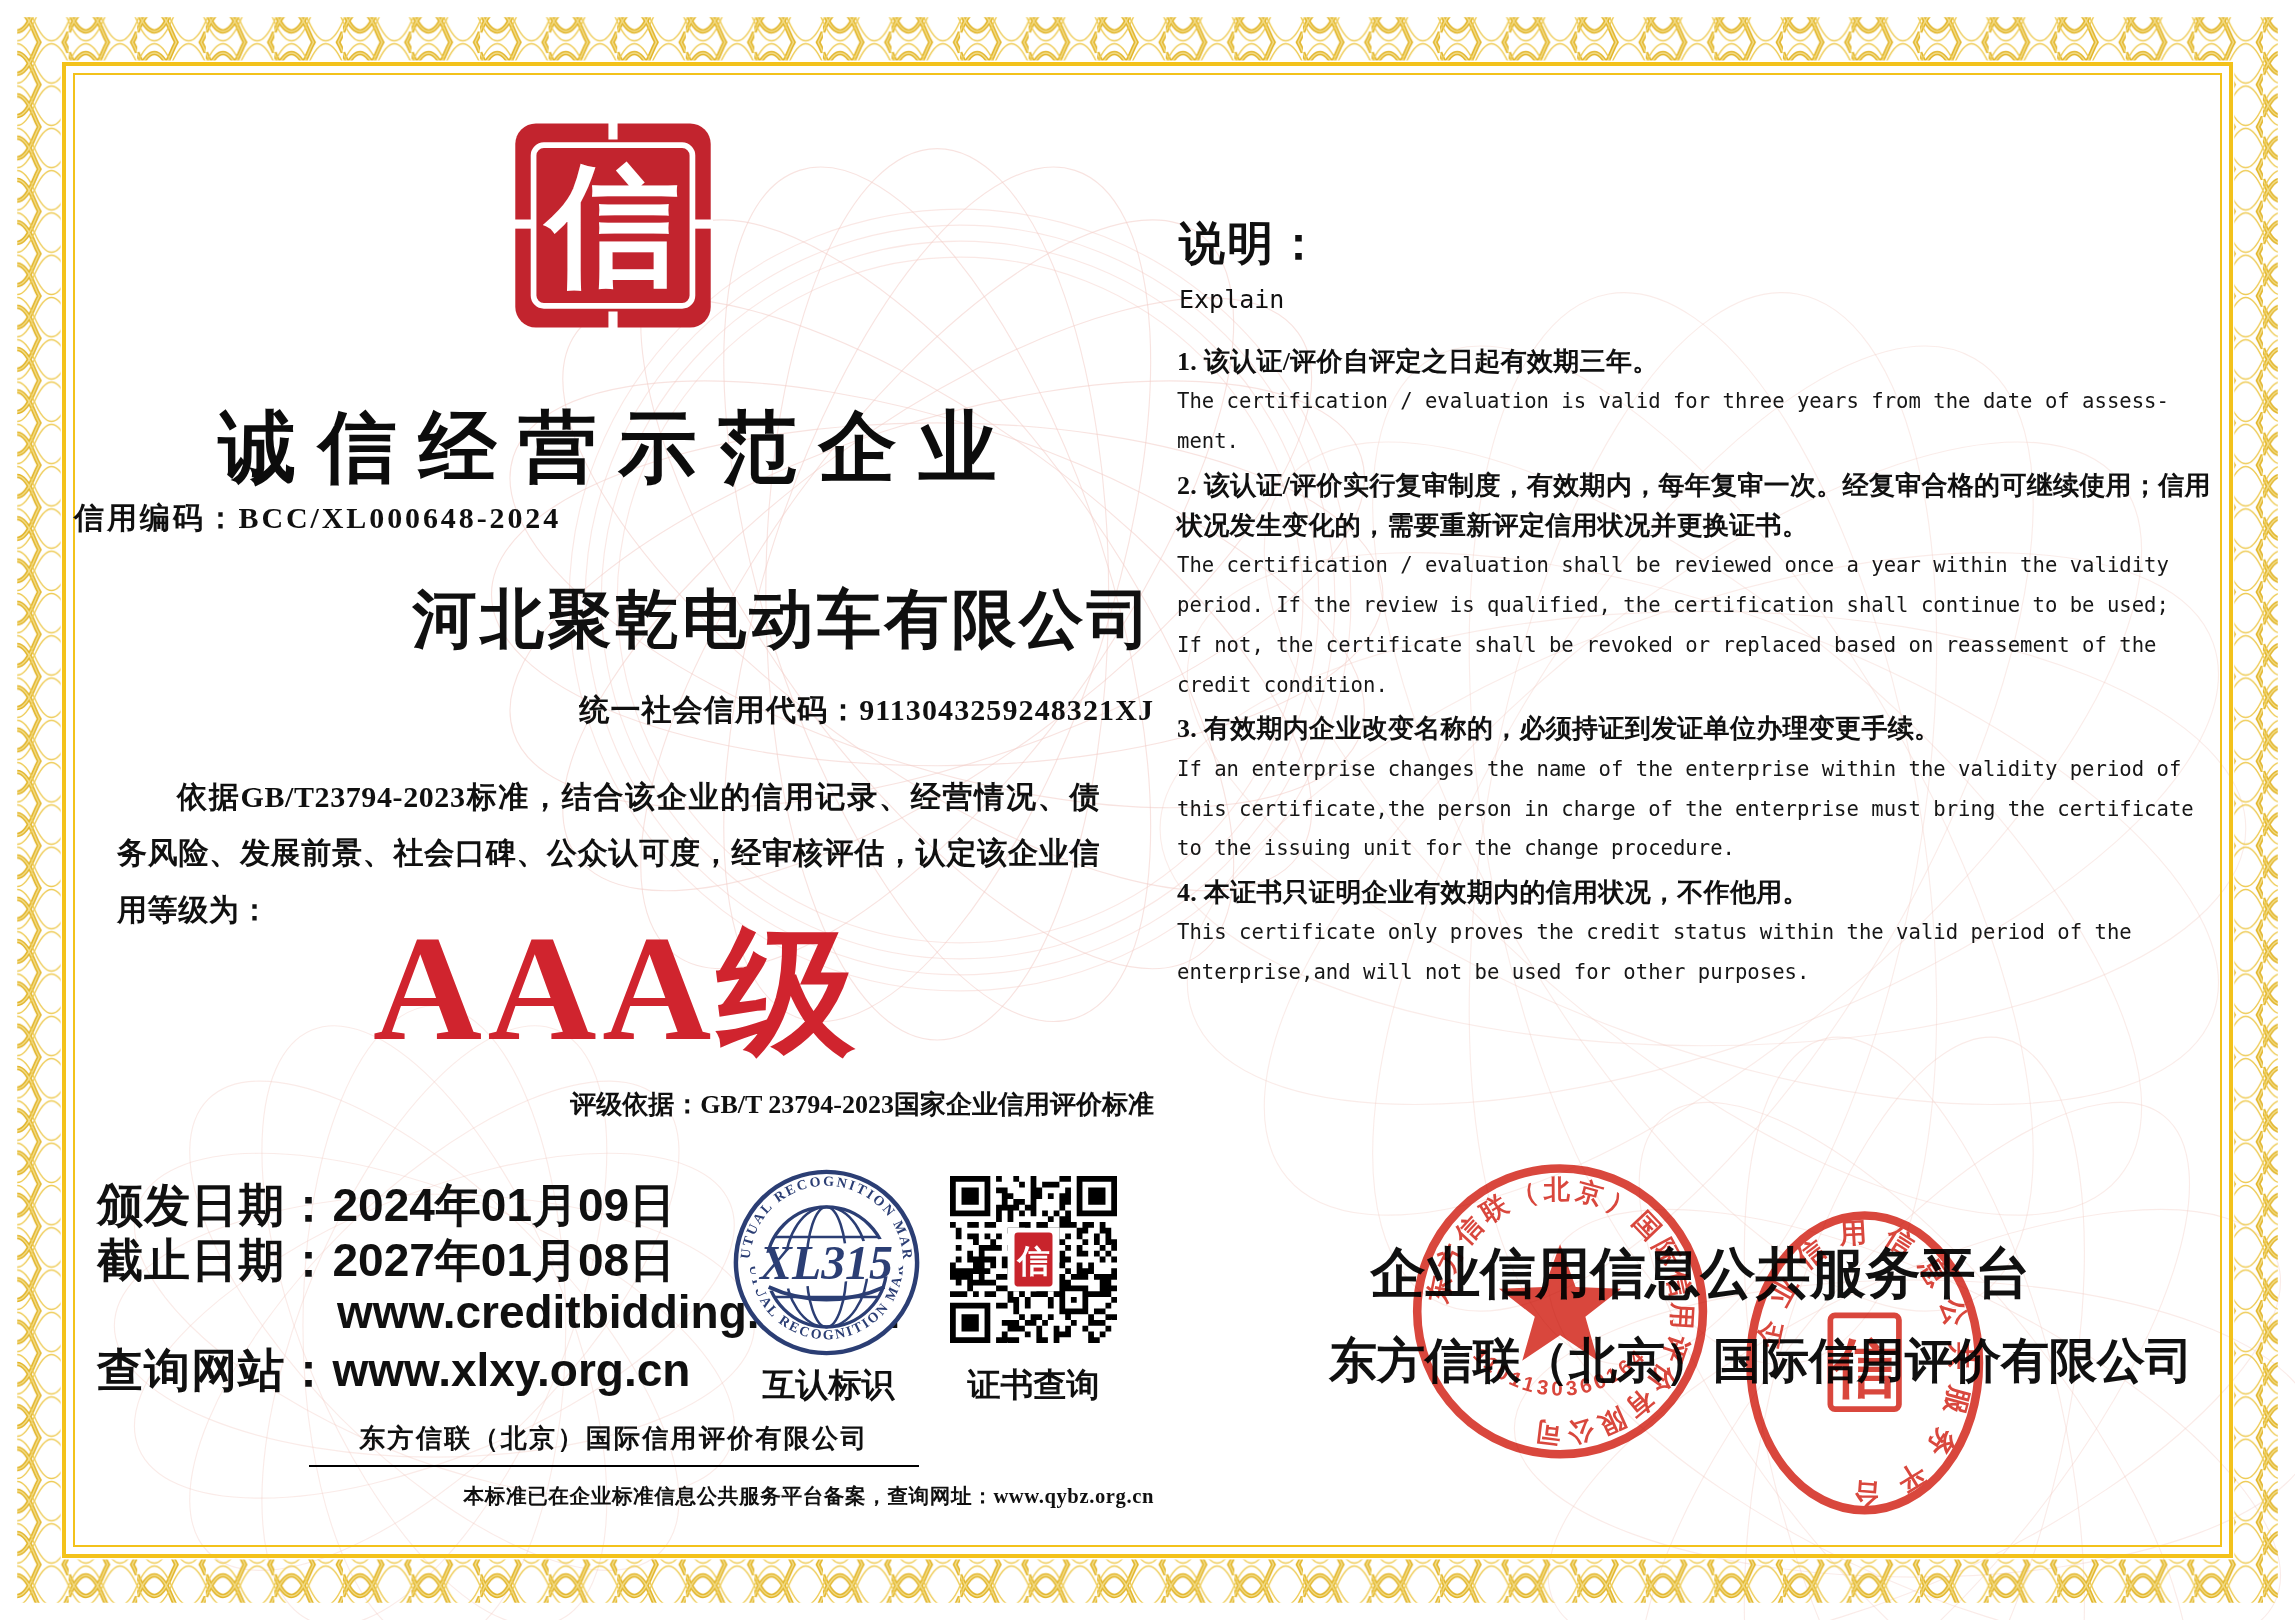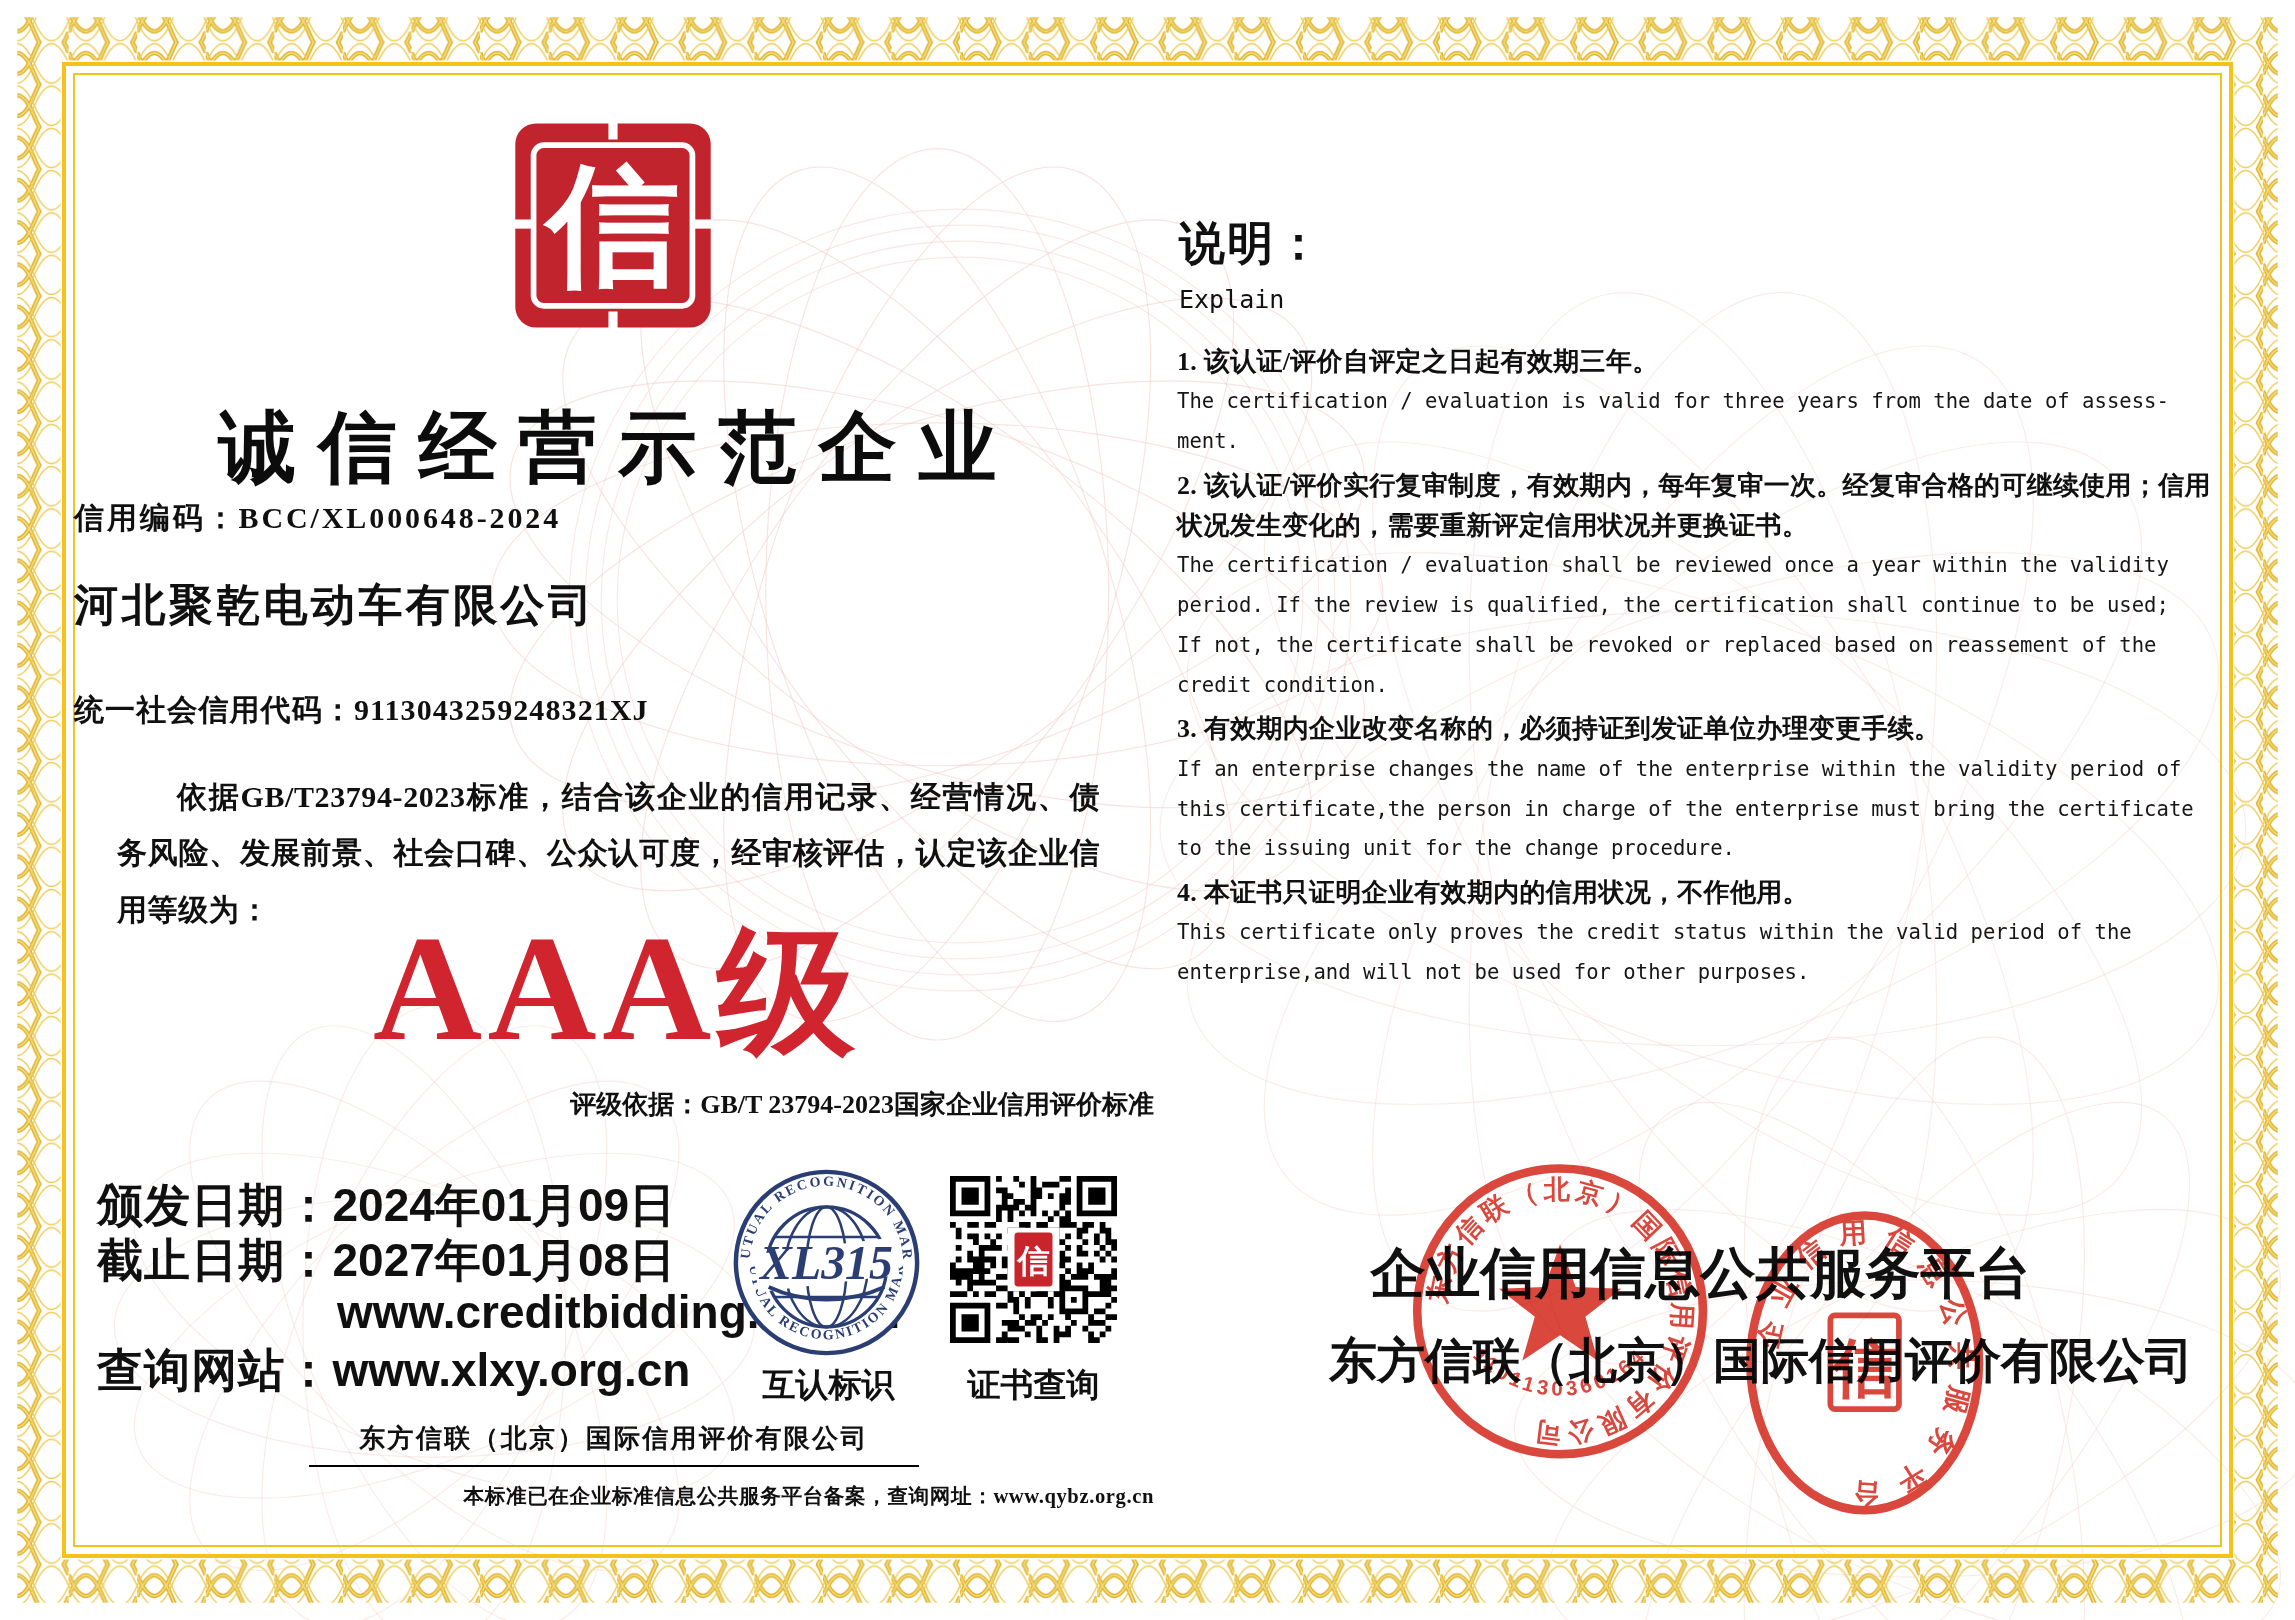--- a/index.html
+++ b/index.html
@@ -7,22 +7,22 @@
         font-family:"Liberation Serif","DejaVu Serif",serif;color:#101010;}
   .abs{position:absolute;}
   svg{display:block;}
   
   .pin1{position:absolute;left:62px;top:62px;right:62px;bottom:62px;border:4.6px solid #F3C21B;pointer-events:none;}
   .pin2{position:absolute;left:73px;top:73px;right:73px;bottom:73px;border:2.3px solid #F3C21B;pointer-events:none;}
   
   .title{left:74px;top:396px;width:1080px;text-align:center;font-family:Liberation Serif, serif;
          font-weight:bold;font-size:78px;letter-spacing:22px;padding-left:9px;box-sizing:border-box;color:#0c0c0c;}
   .creditline{left:74px;top:498px;width:1080px;text-align:left;font-size:30px;font-weight:bold;letter-spacing:2.9px;}
-  .company{left:74px;top:576px;width:1080px;text-align:left;font-size:44px;font-weight:bold;letter-spacing:3.4px;}
-  .uscc{left:74px;top:690px;width:1080px;text-align:left;font-size:30px;font-weight:bold;letter-spacing:1.1px;}
+  .company{left:74px;top:576px;width:1080px;text-align:right;font-size:64px;font-weight:bold;letter-spacing:3.4px;}
+  .uscc{left:74px;top:690px;width:1080px;text-align:right;font-size:30px;font-weight:bold;letter-spacing:1.1px;}
   .para{left:117px;top:769px;width:983px;font-size:30px;font-weight:bold;line-height:1.88;
         text-align:justify;text-indent:2em;letter-spacing:0.6px;}
   .rating{left:74px;top:909px;width:1080px;text-align:center;color:#D0242E;font-weight:bold;line-height:1.05;}
   .rating .latin{font-size:151px;letter-spacing:5.7px;}
   .rating .suffix{font-size:138px;}
   .basis{left:74px;top:1087px;width:1080px;text-align:right;font-size:26px;font-weight:bold;}
   .details{left:97px;top:1175px;width:657px;font-family:"Liberation Sans","DejaVu Sans",sans-serif;font-weight:bold;}
   .drow{height:55px;font-size:46px;white-space:nowrap;}
   .drow .lbl{letter-spacing:1.1px;}
   .drow.indent{padding-left:240px;}

